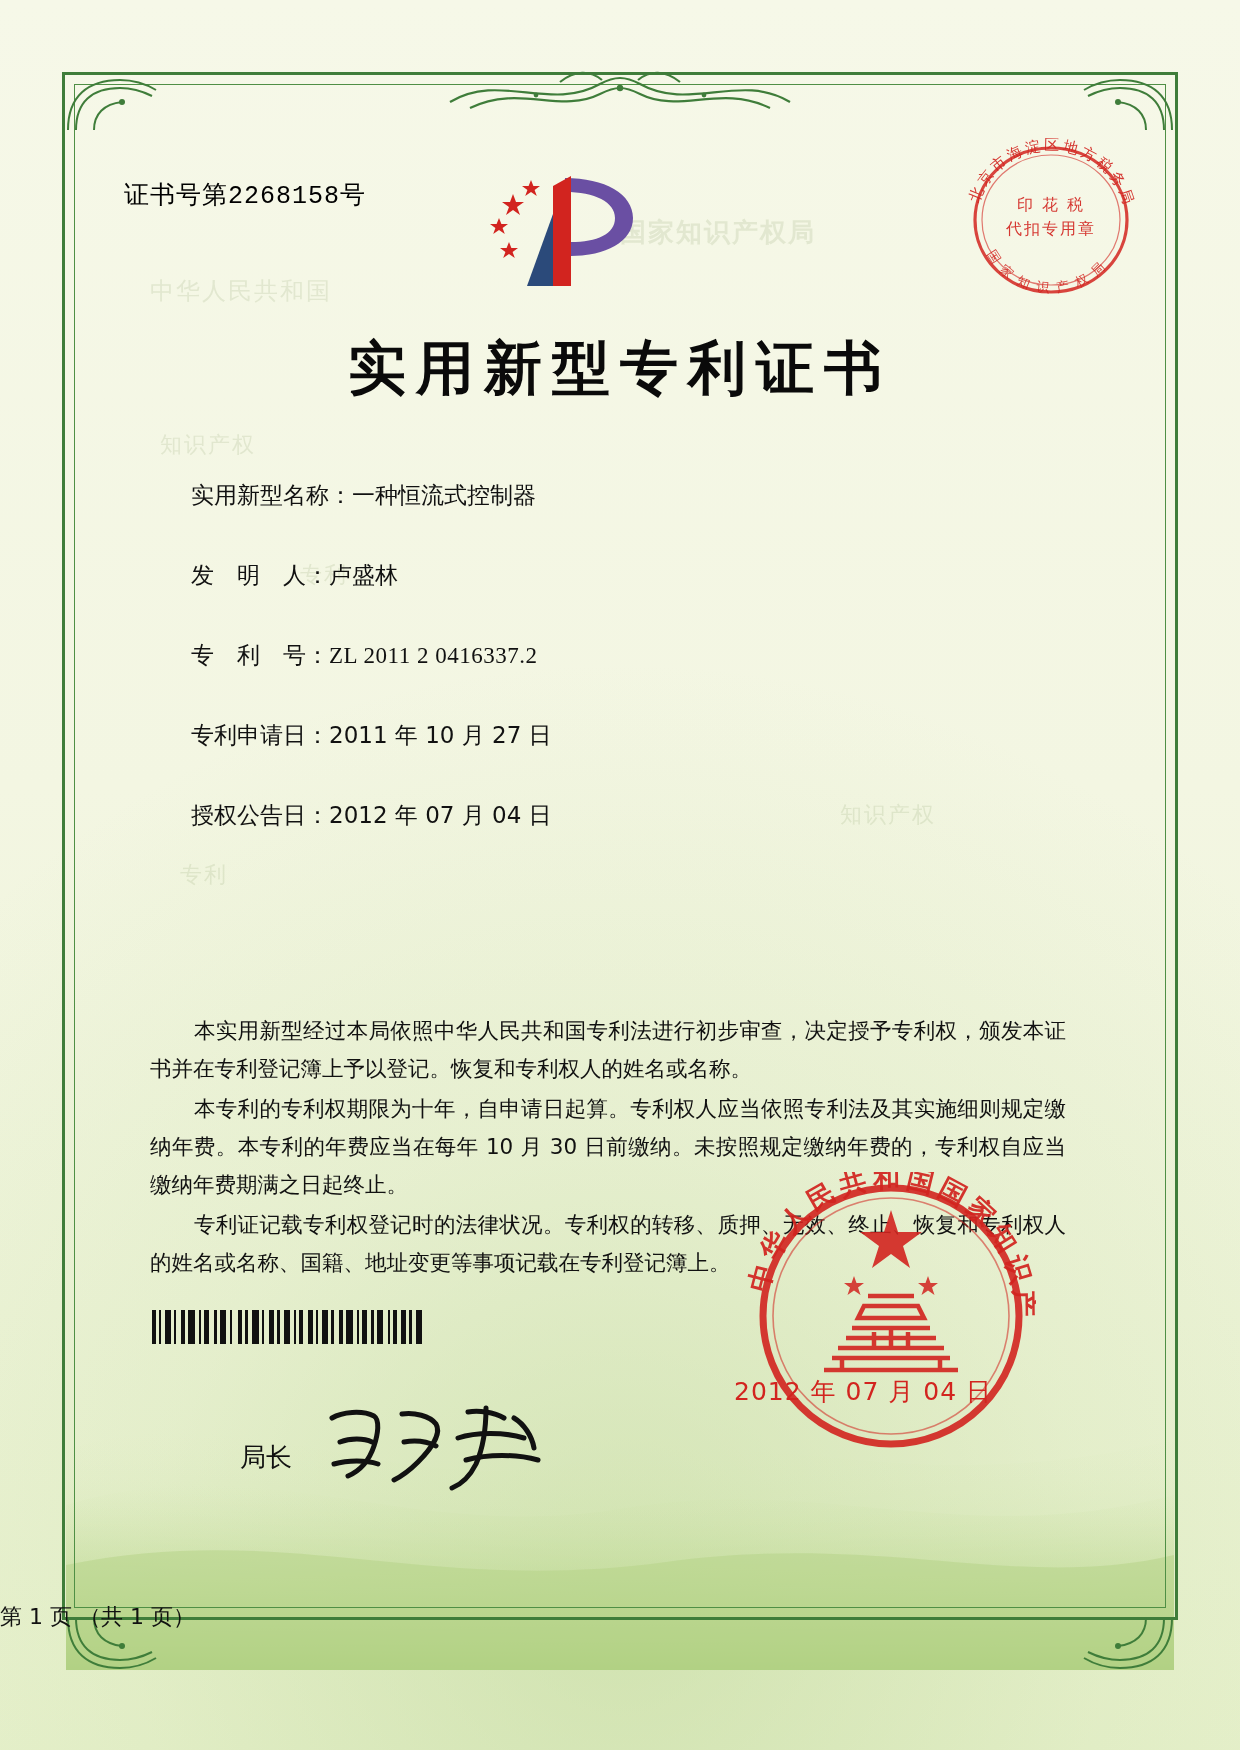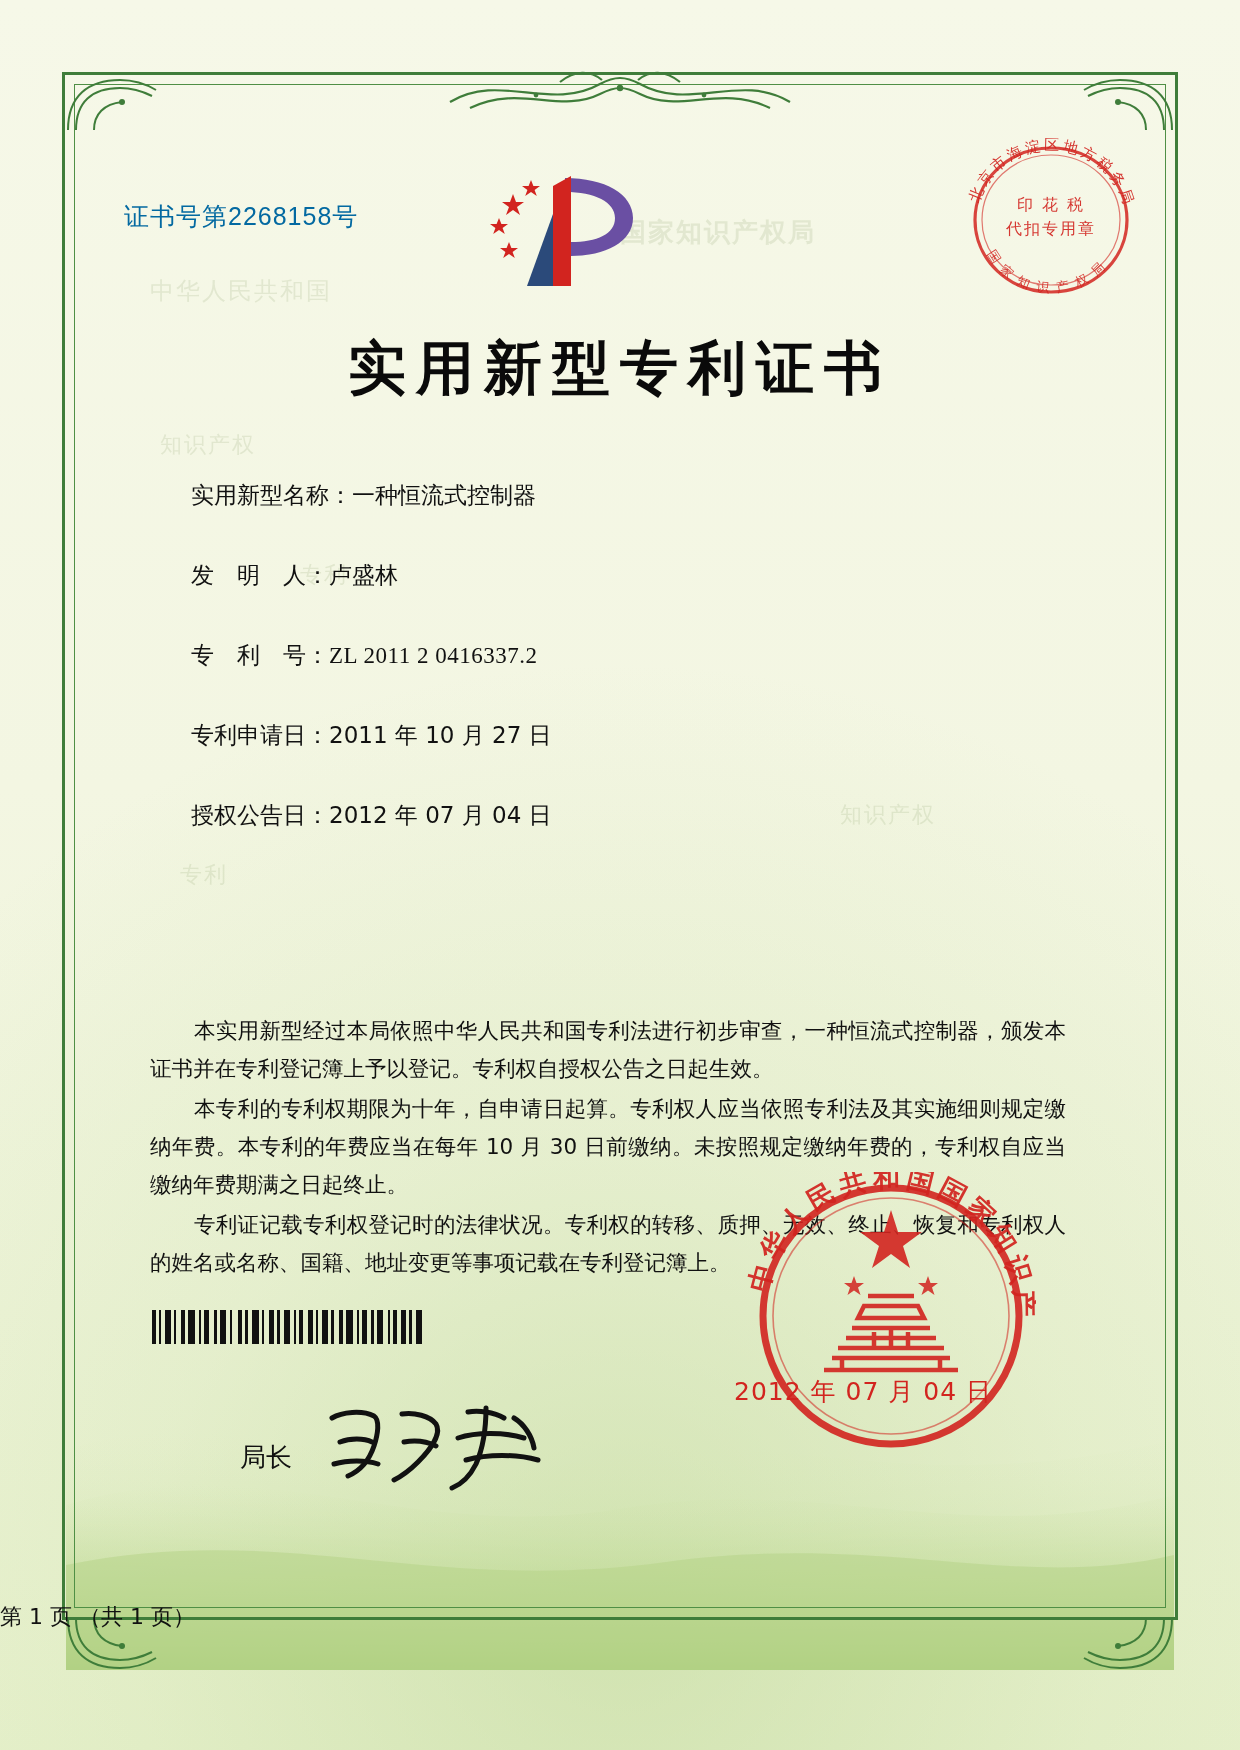--- a/index.html
+++ b/index.html
@@ -95,25 +95,25 @@
     bottom: 80px;
     height: 340px;
     overflow: hidden;
     pointer-events: none;
   }
 
   
   .cert-no {
     position: absolute;
     left: 124px;
-    top: 200px;
+    top: 178px;
     font-size: 25px;
-    color: #0369a1;
+    color: #000000;
     letter-spacing: 1px;
-    font-family: Liberation Sans, sans-serif;
+    font-family: Liberation Mono, monospace;
   }
 
   
   .logo {
     position: absolute;
     left: 487px;
     top: 168px;
     width: 170px;
     height: 125px;
   }
@@ -396,21 +396,21 @@
       <span class="field-label">专利申请日：</span>
       <span class="field-value">2011 年 10 月 27 日</span>
     </div>
     <div class="field-row">
       <span class="field-label">授权公告日：</span>
       <span class="field-value">2012 年 07 月 04 日</span>
     </div>
   </div>
 
   <div class="body-text">
-    <p>本实用新型经过本局依照中华人民共和国专利法进行初步审查，一种恒流式控制器，颁发本证书并在专利登记簿上予以登记。专利权自授权公告之日起生效。</p>
+    <p>本实用新型经过本局依照中华人民共和国专利法进行初步审查，决定授予专利权，颁发本证书并在专利登记簿上予以登记。恢复和专利权人的姓名或名称。</p>
     <p>本专利的专利权期限为十年，自申请日起算。专利权人应当依照专利法及其实施细则规定缴纳年费。本专利的年费应当在每年 10 月 30 日前缴纳。未按照规定缴纳年费的，专利权自应当缴纳年费期满之日起终止。</p>
     <p>专利证记载专利权登记时的法律状况。专利权的转移、质押、无效、终止、恢复和专利权人的姓名或名称、国籍、地址变更等事项记载在专利登记簿上。</p>
   </div>
 
   <div class="barcode">
     <i style="width:4px"></i>
       <i style="width:3px;background:transparent"></i>
     <i style="width:2px"></i>
       <i style="width:4px;background:transparent"></i>
     <i style="width:6px"></i>

